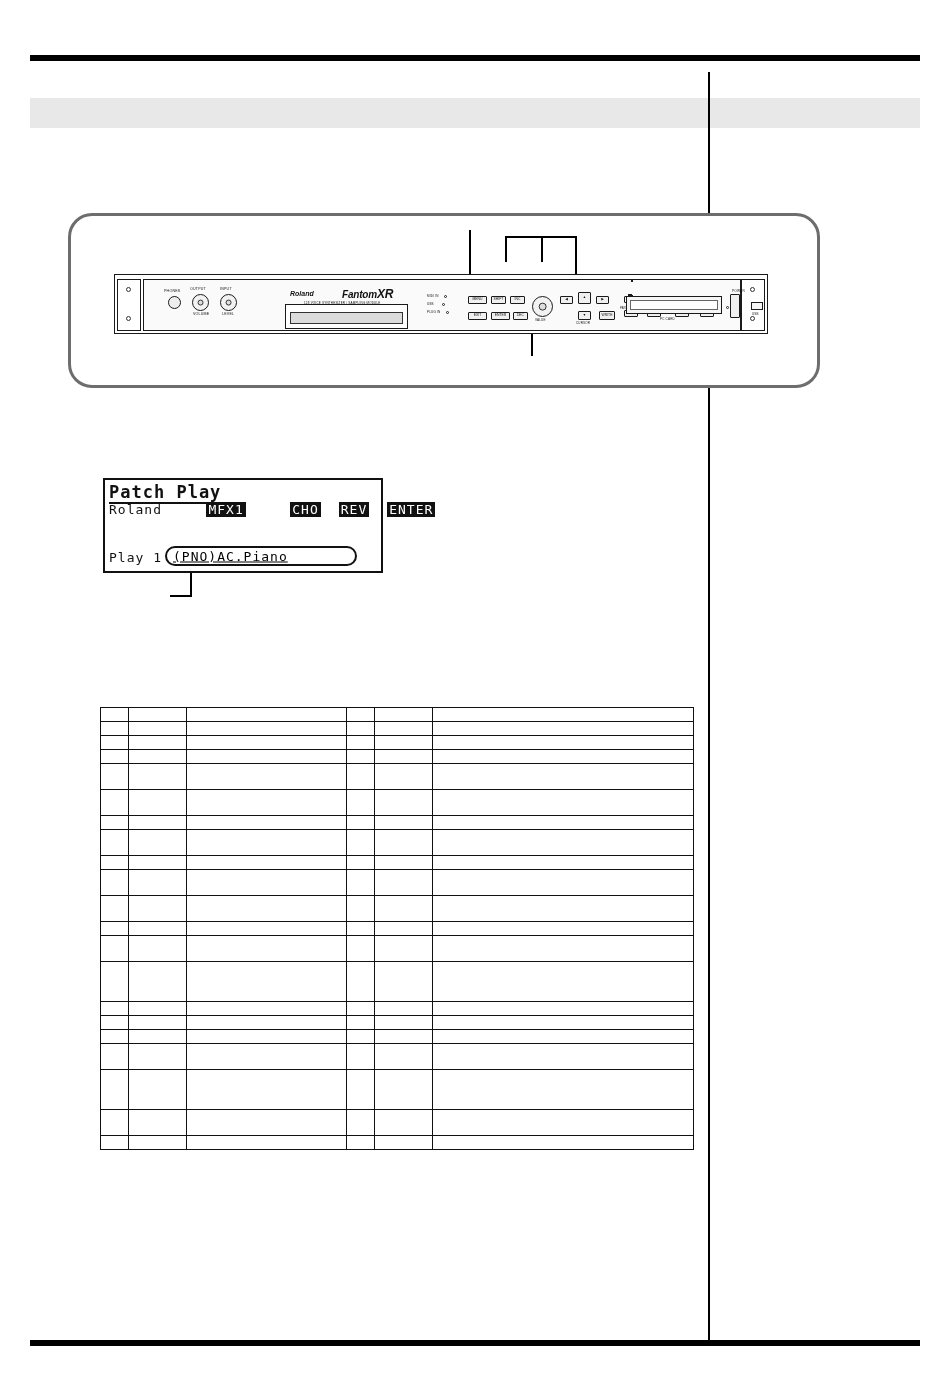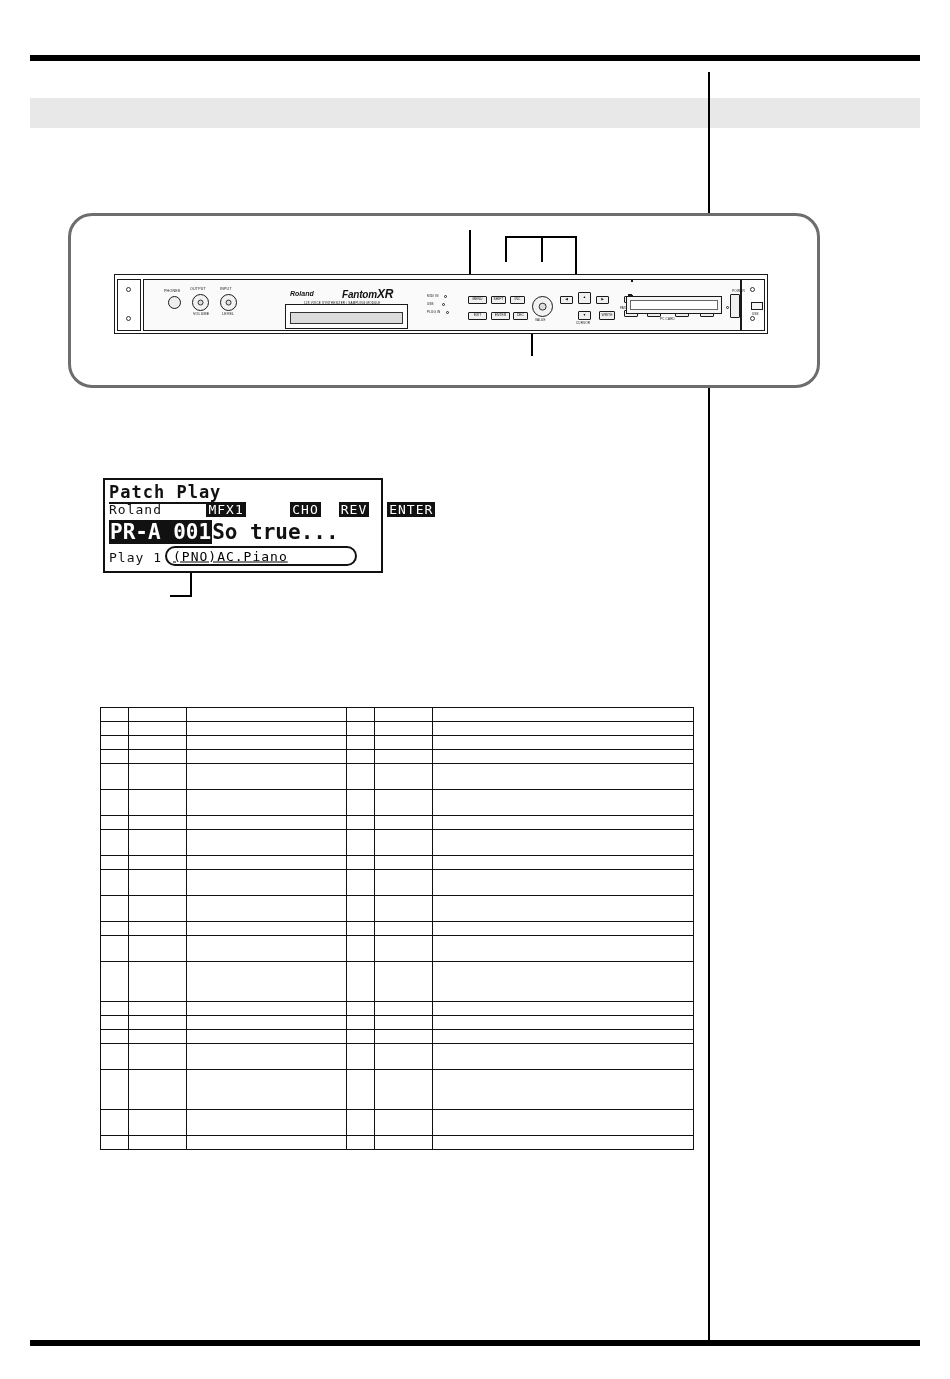--- a/index.html
+++ b/index.html
@@ -397,21 +397,20 @@
       <div class="tiny-label" style="left:608px; top:32px; font-size:3px;">USB</div>
     </div>
   </div>
 </div>
 
 <div class="lcd-figure">
   <div class="lcd-row lcd-title">Patch Play</div>
 
   <div class="lcd-row lcd-r2"><span>Roland</span>   <span class="lcd-inv"><span>MFX</span><span>1</span></span>   <span class="lcd-inv">CHO</span><span class="lcd-inv">REV</span><span class="lcd-inv">ENTER</span></div>
 
-  <div class="lcd-row lcd-big"><span class="hl">PR-A 001</span><span>So true...</span></div>
 
   <div class="lcd-row lcd-r4"><span>Play</span> <span>1</span></div>
 
   <div class="lcd-oval">
     <span class="lcd-oval-text">(PNO)AC.Piano</span>
   </div>
 </div>
 <div class="lcd-leader-v"></div>
 <div class="lcd-leader-h"></div>
 

